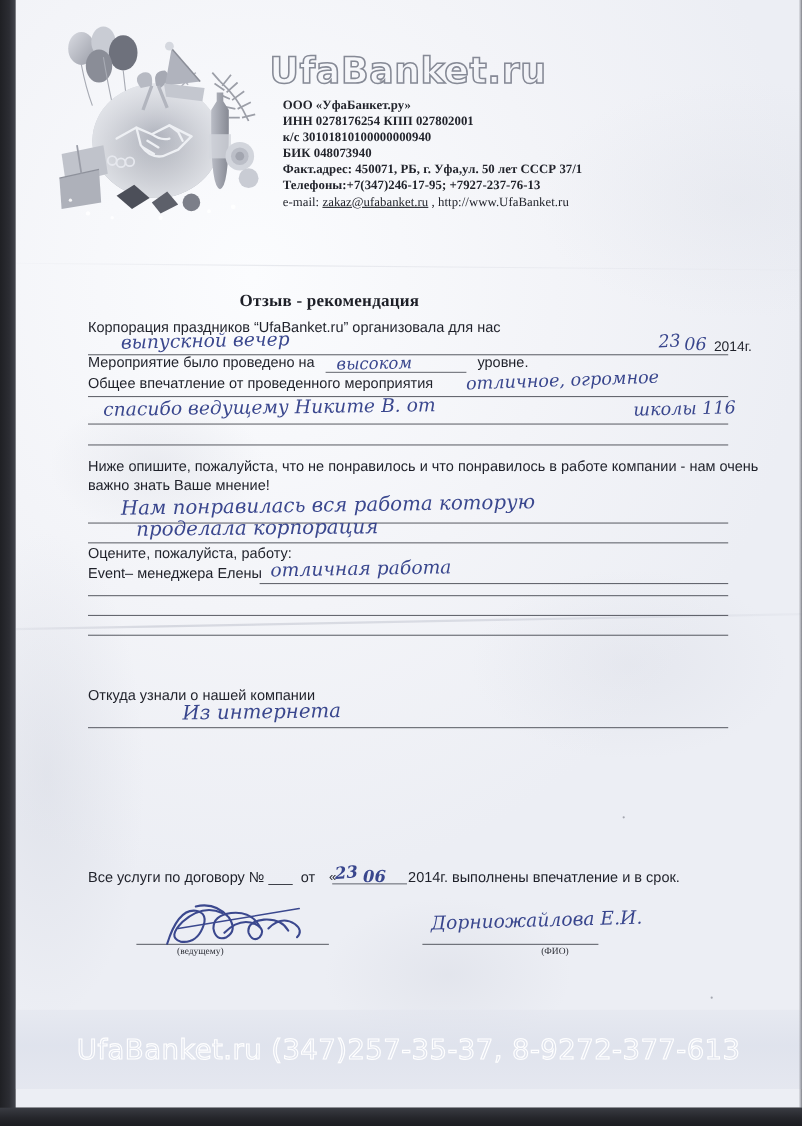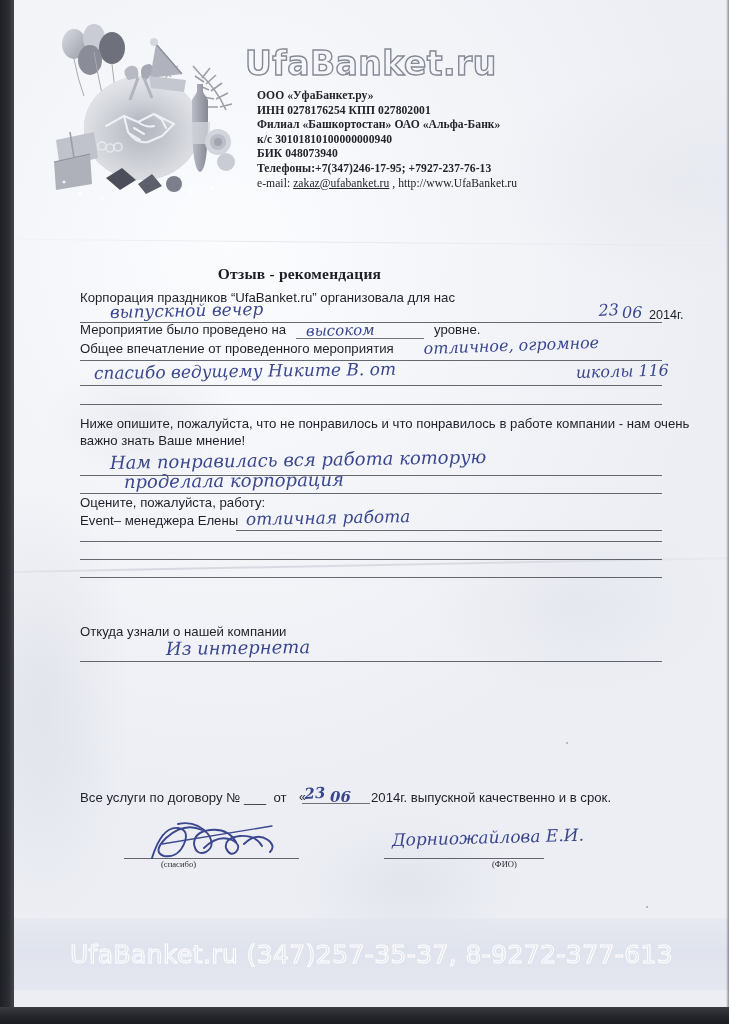--- a/index.html
+++ b/index.html
@@ -297,23 +297,23 @@
             <circle cx="14" cy="160" r="1.5"></circle>
         </g>
       </svg>
     </div>
 
     <div class="logo-wordmark">UfaBanket.ru</div>
 
     <div class="company-lines">
       <div class="cl bold">ООО «УфаБанкет.ру»</div>
       <div class="cl bold">ИНН 0278176254 КПП 027802001</div>
-      <div class="cl bold">Филиал «Башкортостан» ОАО «Альфа-Банк»</div>
       <div class="cl bold">к/с 30101810100000000940</div>
       <div class="cl bold">БИК 048073940</div>
+      <div class="cl bold">Факт.адрес: 450071, РБ, г. Уфа,ул. 50 лет СССР 37/1</div>
       <div class="cl bold">Телефоны:+7(347)246-17-95; +7927-237-76-13</div>
       <div class="cl"><span>e-mail: </span><span class="u">zakaz@ufabanket.ru</span><span> , </span><span>http://www.UfaBanket.ru</span></div>
     </div>
   </div>
 
   <div class="form-body">
 
     <div class="doc-title">Отзыв - рекомендация</div>
 
     <div class="ptext" style="left:66px; top:290px;">Корпорация праздников  “UfaBanket.ru” организовала для нас</div>
@@ -360,24 +360,24 @@
 
     <div class="ptext" style="left:66px; top:624px;">Откуда узнали о нашей компании</div>
     <div class="rule" style="left:66px; top:661px; width:582px;"></div>
     <div class="hw" style="left:152px; top:638px; font-size:18px; transform:rotate(-0.8deg);">Из интернета</div>
 
     <div class="ptext" style="left:66px; top:790px;"><span>Все услуги по договору №</span> <span>___</span>&nbsp; <span>от</span></div>
     <div class="ptext" style="left:285px; top:789px; font-size:12px;">«</div>
     <div class="hw" style="left:291px; top:785px; font-size:15px; font-weight:700; transform:rotate(-4deg);">23</div>
     <div class="hw" style="left:316px; top:788px; font-size:15px; font-weight:700;">06</div>
     <div class="rule short" style="left:288px; top:803px; width:68px;"></div>
-    <div class="ptext" style="left:357px; top:790px;">2014г. выпускной качественно и в срок.</div>
+    <div class="ptext" style="left:357px; top:790px;">2014г. выполнены впечатление и в срок.</div>
 
     <div class="rule" style="left:110px; top:858px; width:175px;"></div>
-    <div class="sig-caption" style="left:147px; top:859px;">(спасибо)</div>
+    <div class="sig-caption" style="left:147px; top:859px;">(ведущему)</div>
     <svg style="position:absolute; left:130px; top:818px;" width="160" height="46" aria-hidden="true">
       <g stroke="#2c3a86" stroke-width="1.9" fill="none" stroke-linecap="round" opacity=".92">
         <path d="M8 40 Q18 8 34 10 Q46 12 40 26 Q34 40 20 38 Q8 34 22 20 Q40 4 58 12"></path>
         <path d="M34 6 Q52 2 64 16 Q72 28 62 34 Q52 38 50 26 Q50 14 66 12 Q84 10 92 24"></path>
         <path d="M60 30 Q74 16 88 22 Q98 27 92 34 Q86 39 82 30 Q80 20 96 18 Q112 17 118 28"></path>
         <path d="M100 26 Q112 14 124 22 Q132 28 126 34"></path>
         <path d="M18 26 L128 8" stroke-width="1.4"></path>
       </g>
     </svg>
 

